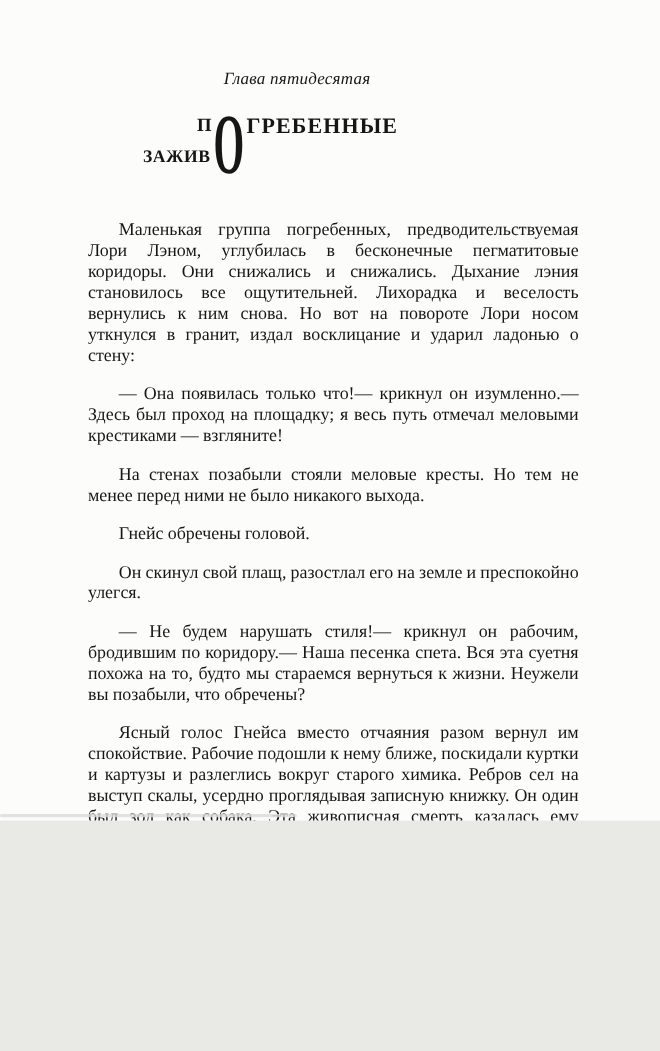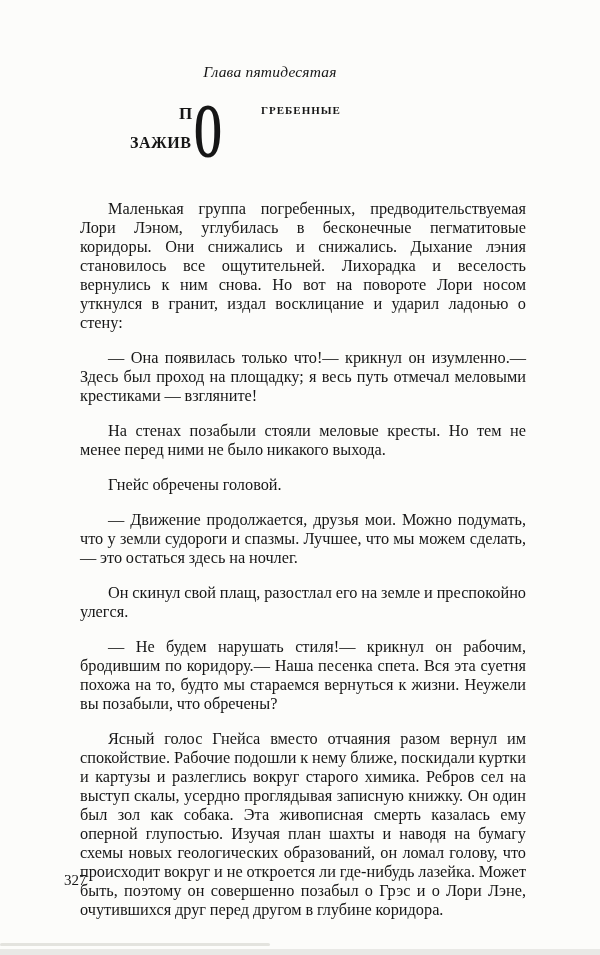--- a/index.html
+++ b/index.html
@@ -8,21 +8,21 @@
   }
   html,body{margin:0;padding:0;}
   body{
     background:#e9e9e6;
     font-family:"Liberation Serif","DejaVu Serif",serif;
     color:var(--ink);
   }
   .page{
     position:relative;
     width:600px;
-    height:949px;
+    height:746px;
     margin:0 auto;
     background:var(--paper);
     overflow:hidden;
     text-decoration:underline;
   }
   .chapter{
     position:absolute;
     top:63px;
     left:0;
     width:540px;
@@ -54,23 +54,22 @@
     line-height:1;
     transform:scaleX(0.46);
     transform-origin:left top;
     letter-spacing:0;
   }
   .title-grebennye{
     position:absolute;
     left:160px;
     top:6px;
     font-weight:bold;
-    font-size:11px;
+    font-size:20px;
     letter-spacing:1px;
-    margin-left:37px;
   }
   .title-zazhiv{
     position:absolute;
     left:66px;
     top:36px;
     font-weight:bold;
     font-size:16px;
     letter-spacing:0.5px;
   }
   .body-text{
@@ -118,21 +117,20 @@
     <span class="title-dropcap">О</span>
     <span class="title-grebennye">ГРЕБЕННЫЕ</span>
     <span class="title-zazhiv">ЗАЖИВ</span>
   </div>
 
   <div class="body-text">
     <p>Маленькая группа погребенных, предводительствуемая Лори Лэном, углубилась в бесконечные пегматитовые коридоры. Они снижались и снижались. Дыхание лэния становилось все ощутительней. Лихорадка и веселость вернулись к ним снова. Но вот на повороте Лори носом уткнулся в гранит, издал восклицание и ударил ладонью о стену:</p>
     <p>— Она появилась только что!— крикнул он изумленно.— Здесь был проход на площадку; я весь путь отмечал меловыми крестиками — взгляните!</p>
     <p>На стенах позабыли стояли меловые кресты. Но тем не менее перед ними не было никакого выхода.</p>
     <p>Гнейс обречены головой.</p>
-    <p>— Движение продолжается, друзья мои. Можно подумать, что у земли судороги и спазмы. Лучшее, что мы можем сделать,— это остаться здесь на ночлег.</p>
     <p>Он скинул свой плащ, разостлал его на земле и преспокойно улегся.</p>
     <p>— Не будем нарушать стиля!— крикнул он рабочим, бродившим по коридору.— Наша песенка спета. Вся эта суетня похожа на то, будто мы стараемся вернуться к жизни. Неужели вы позабыли, что обречены?</p>
     <p>Ясный голос Гнейса вместо отчаяния разом вернул им спокойствие. Рабочие подошли к нему ближе, поскидали куртки и картузы и разлеглись вокруг старого химика. Ребров сел на выступ скалы, усердно проглядывая записную книжку. Он один был зол как собака. Эта живописная смерть казалась ему оперной глупостью. Изучая план шахты и наводя на бумагу схемы новых геологических образований, он ломал голову, что происходит вокруг и не откроется ли где-нибудь лазейка. Может быть, поэтому он совершенно позабыл о Грэс и о Лори Лэне, очутившихся друг перед другом в глубине коридора.</p>
   </div>
 
   <div class="folio">327</div>
 
   <div class="scan-smudge"></div>
 
 </div>

